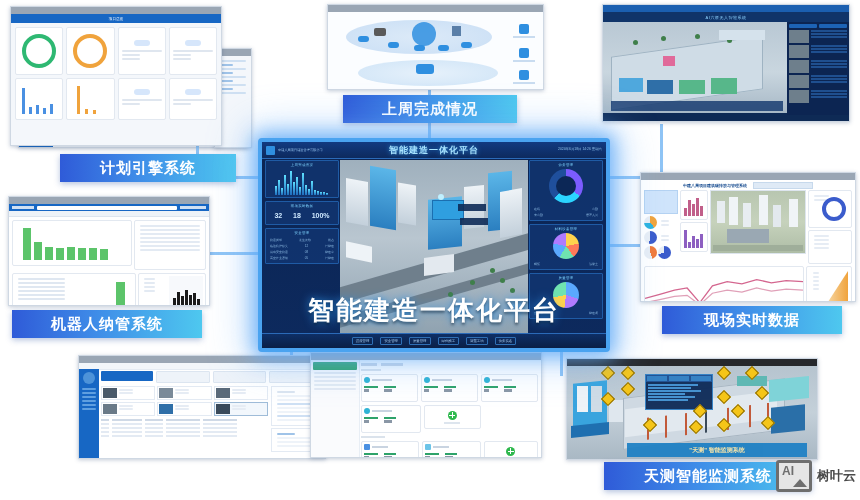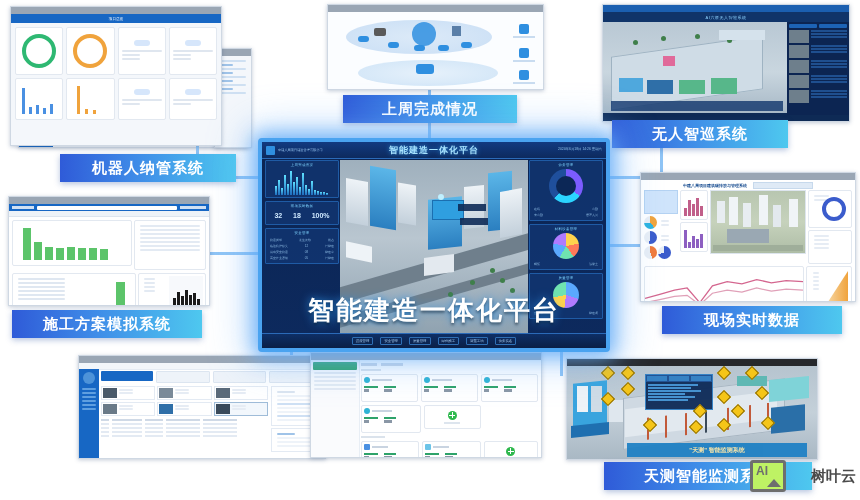--- a/index.html
+++ b/index.html
@@ -102,26 +102,26 @@
   .mini-line.s{width:40%;}
   .mini-card{background:#fff;border:1px solid #e2e8f0;border-radius:2px;}
   .gbar{background:#5cc46a;}
   .bbar{background:#4a90e2;}
   .obar{background:#f0a33c;}
 
   
   .wm{position:absolute;right:4px;bottom:8px;display:flex;align-items:center;gap:5px;z-index:40;}
   .wm .ai{
     width:30px;height:26px;border:3px solid #6e6e6e;border-radius:3px;
-    position:relative;background:#bef264;
+    position:relative;background:#e5e5e5;
   }
   .wm .ai b{position:absolute;left:3px;top:1px;font-size:12px;color:#6e6e6e;font-weight:bold;}
   .wm .ai i{position:absolute;right:2px;bottom:2px;width:0;height:0;
     border-left:7px solid transparent;border-right:7px solid transparent;border-bottom:8px solid #6e6e6e;}
-  .wm .txt{font-size:15px;color:#4a4a4a;font-weight:bold;margin-left:20px;}
+  .wm .txt{font-size:13px;color:#4a4a4a;font-weight:bold;}
 </style>
 </head>
 <body>
 
 <div class="stage">
 
   <div class="conn v" style="left:428px;top:86px;height:54px;"></div>
   <div class="conn h" style="left:196px;top:176px;width:64px;"></div>
   <div class="conn v" style="left:196px;top:130px;height:48px;"></div>
   <div class="conn h" style="left:198px;top:252px;width:62px;"></div>
@@ -231,21 +231,21 @@
       <div class="mini-line" style="background:#cfe0f2;"></div>
       <div class="mini-line s" style="background:#9fc3e8;"></div>
       <div class="mini-line" style="background:#cfe0f2;"></div>
       <div class="mini-line s" style="background:#9fc3e8;"></div>
       <div class="mini-line" style="background:#cfe0f2;"></div>
       <div class="mini-line s" style="background:#9fc3e8;"></div>
       <div class="mini-line" style="background:#cfe0f2;"></div>
     </div>
   </div>
   <div class="label" style="left:60px;top:154px;width:176px;height:28px;font-size:15px;">
-    <span>机器人纳管系统</span>
+    <span>计划引擎系统</span>
   </div>
 
   <div class="thumb" style="left:327px;top:4px;width:215px;height:84px;">
     <div class="tbar"></div>
     <div class="body" style="background:#fbfdff;">
       <div style="position:absolute;left:18px;top:8px;width:146px;height:34px;border-radius:50%;
                   background:radial-gradient(ellipse at center,#dceaf8 0%,#cfe2f6 70%,#bcd7f2 100%);"></div>
       <div style="position:absolute;left:84px;top:10px;width:24px;height:24px;border-radius:50%;
                   background:#2f8fe0;opacity:.85;"></div>
       <div style="position:absolute;left:30px;top:24px;width:11px;height:6px;border-radius:3px;background:#2f8fe0;"></div>
@@ -345,23 +345,20 @@
           <div style="width:20px;height:13px;background:#6e7f8c;"></div>
           <div style="flex:1;">
               <div style="height:2px;background:#1f4f8f;margin-bottom:1px;"></div>
           <div style="height:2px;background:#1f4f8f;margin-bottom:1px;"></div>
           <div style="height:2px;background:#1f4f8f;"></div>
             </div>
         </div>
       </div>
     </div>
   </div>
-  <div class="label" style="left:612px;top:120px;width:176px;height:28px;font-size:15px;">
-    <span>无人智巡系统</span>
-  </div>
 
   <div class="thumb" style="left:8px;top:196px;width:200px;height:108px;">
     <div class="tbar"></div>
     <div class="body" style="background:#fff;">
       <div style="height:7px;background:#1767c4;display:flex;align-items:center;padding:0 3px;gap:3px;">
         <div style="width:22px;height:3px;background:#fff;opacity:.8;"></div>
         <div style="flex:1;height:4px;background:#fff;border-radius:1px;"></div>
         <div style="width:26px;height:3px;background:#fff;opacity:.8;"></div>
       </div>
       <div style="height:5px;background:#eef3f8;border-bottom:1px solid #dde5ee;"></div>
@@ -414,21 +411,21 @@
               <i style="display:block;width:3px;height:19px;background:#1a1a1a;"></i>
               <i style="display:block;width:3px;height:21px;background:#1a1a1a;"></i>
               <i style="display:block;width:3px;height:15px;background:#1a1a1a;"></i>
             </div>
           </div>
         </div>
       </div>
     </div>
   </div>
   <div class="label" style="left:12px;top:310px;width:190px;height:28px;font-size:15px;">
-    <span>施工方案模拟系统</span>
+    <span>机器人纳管系统</span>
   </div>
 
   <div class="thumb" style="left:640px;top:172px;width:214px;height:128px;">
     <div class="tbar"></div>
     <div class="body" style="background:#fff;">
       <div style="height:10px;display:flex;align-items:center;justify-content:center;gap:6px;">
         <span style="font-size:4px;color:#1b4f92;font-weight:bold;">中建八局项目建筑碳排放与管理系统</span>
         <span style="display:inline-block;width:58px;height:5px;background:#dfeaf6;border:1px solid #c7d9ec;"></span>
       </div>
       <div style="display:flex;gap:2px;padding:0 3px;">

